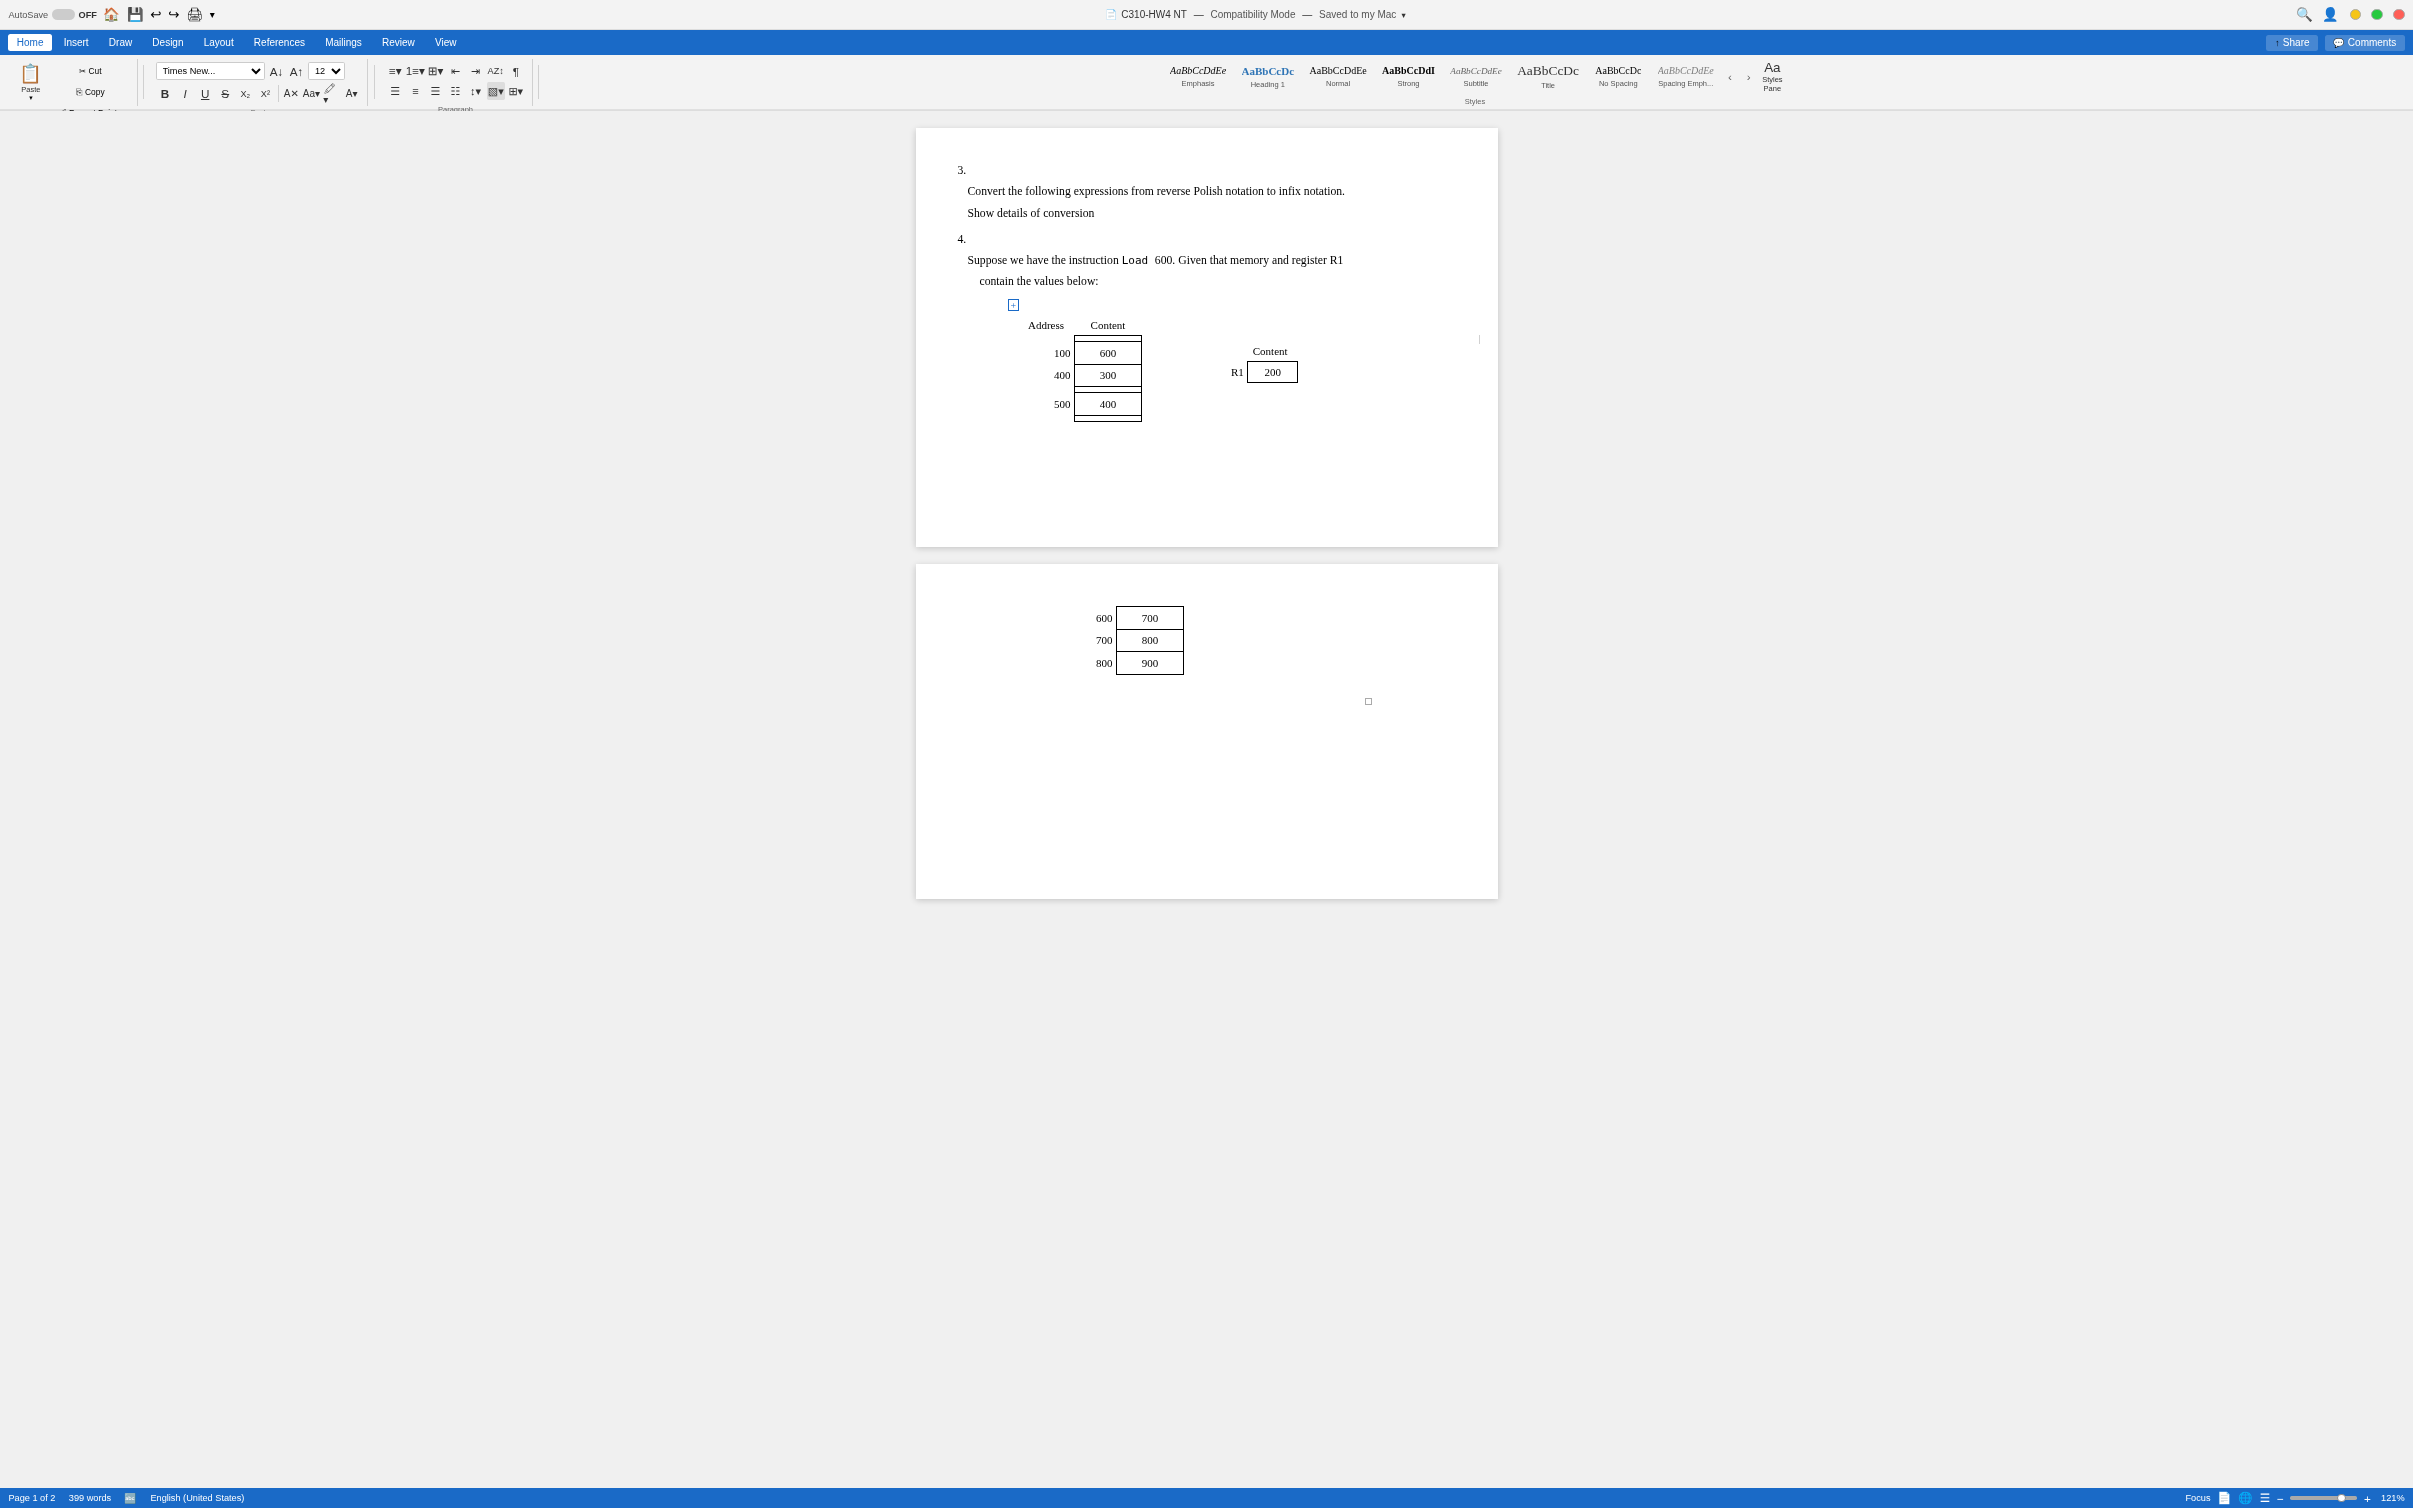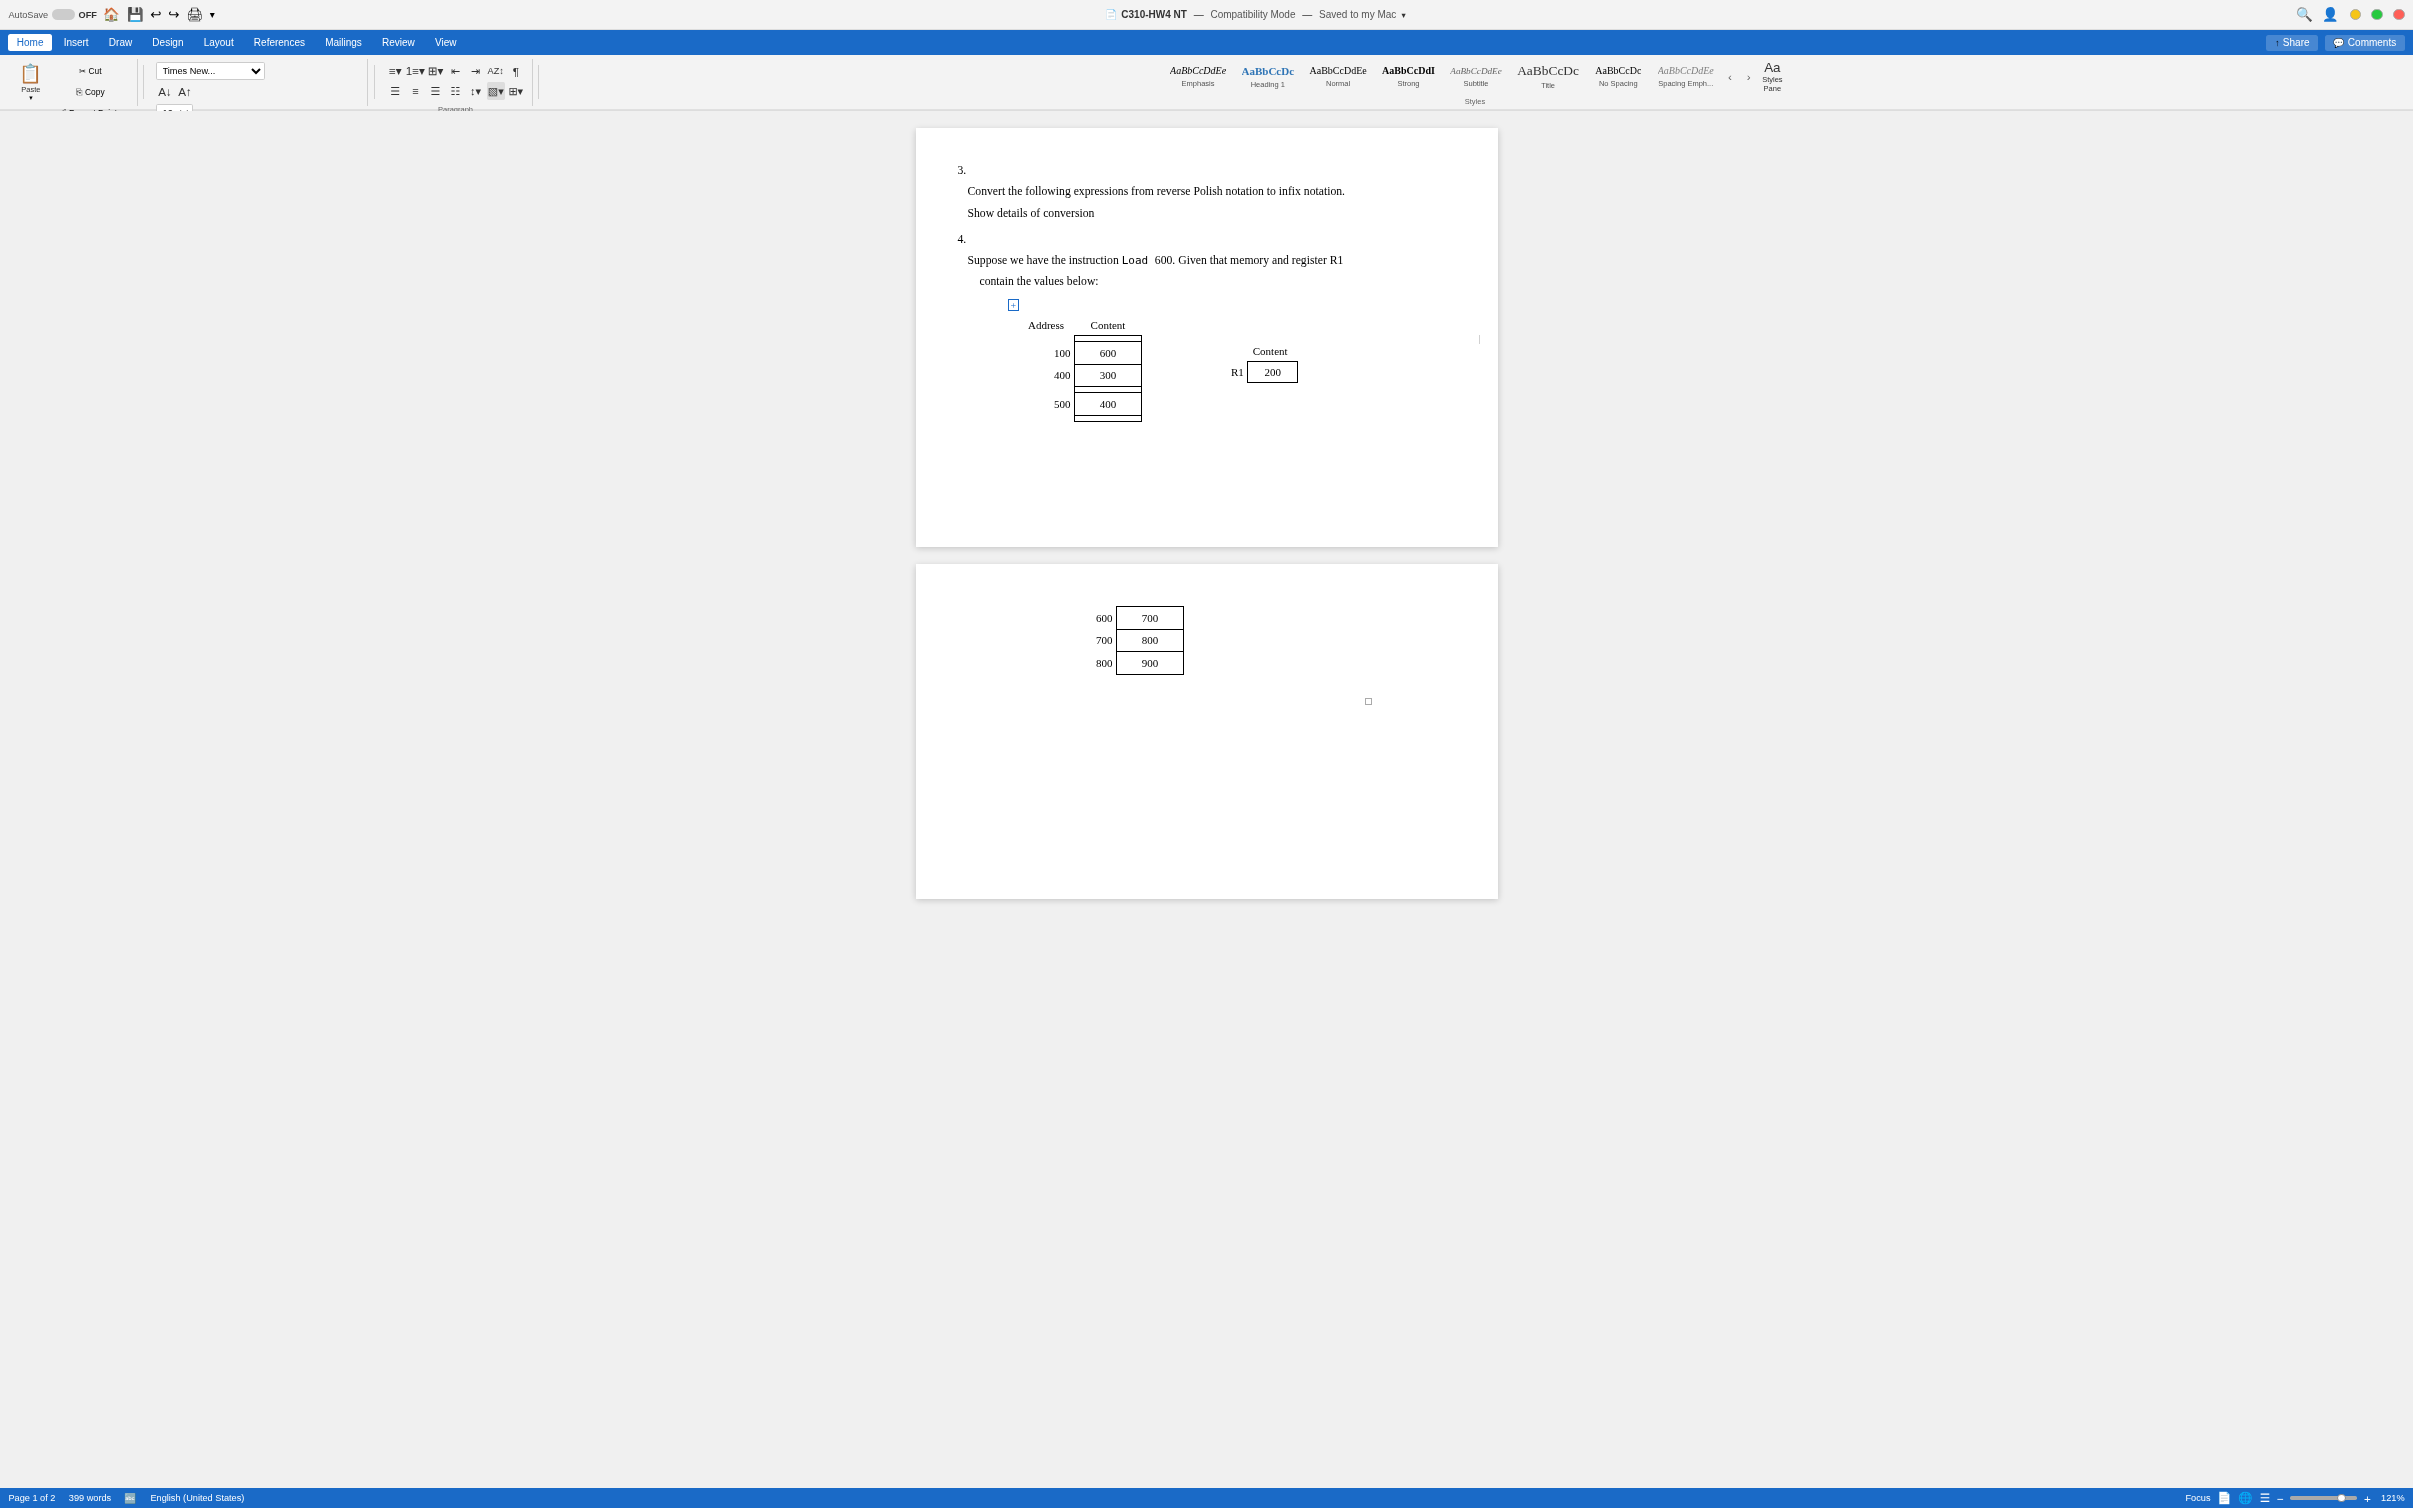--- a/index.html
+++ b/index.html
@@ -101,21 +101,21 @@
     .size-select {
       height: 18.4px;
       font-size: 9.2px;
       border: 0.8px solid #ccc;
       border-radius: 1.7px;
       padding: 0 1.7px;
       width: 37px;
       background: white;
       cursor: pointer;
     }
-    .font-row { display: flex; align-items: flex-start; gap: 2.5px; margin-bottom: 2.5px; flex-direction: column; }
+    .font-row { display: flex; align-items: flex-end; gap: 2.5px; margin-bottom: 2.5px; }
     .format-row { display: flex; align-items: center; gap: 1.7px; }
     .fmt-btn {
       width: 18.4px; height: 18.4px;
       display: flex; align-items: center; justify-content: center;
       cursor: pointer; border-radius: 1.7px; border: 0.8px solid transparent;
       font-size: 10px; color: #333;
     }
 
     
     #styles-gallery {
@@ -273,21 +273,21 @@
       </div>
       <span style="font-size:13.4px; cursor:pointer;">🏠</span>
       <span style="font-size:13.4px; cursor:pointer;">💾</span>
       <span style="font-size:13.4px; cursor:pointer;">↩</span>
       <span style="font-size:13.4px; cursor:pointer;">↪</span>
       <span style="font-size:13.4px; cursor:pointer;">🖨</span>
       <span style="font-size:10px; cursor:pointer;">▾</span>
     </div>
     <div id="title-bar-center">
       <span>📄</span>
-      <span style="font-weight:700;">C310-HW4 NT</span>
+      <span style="font-weight:400;">C310-HW4 NT</span>
       <span style="margin: 0 3.4px;">—</span>
       <span style="color:#555;">Compatibility Mode</span>
       <span style="margin: 0 3.4px;">—</span>
       <span style="color:#555;">Saved to my Mac</span>
       <span style="cursor:pointer; font-size:8.4px; margin-left:1.7px;">▾</span>
     </div>
     <div id="title-bar-right">
       <span style="font-size:13.4px; cursor:pointer;">🔍</span>
       <span style="font-size:13.4px; cursor:pointer;">👤</span>
       <div class="win-btn" style="background:#f5c518;"></div>

